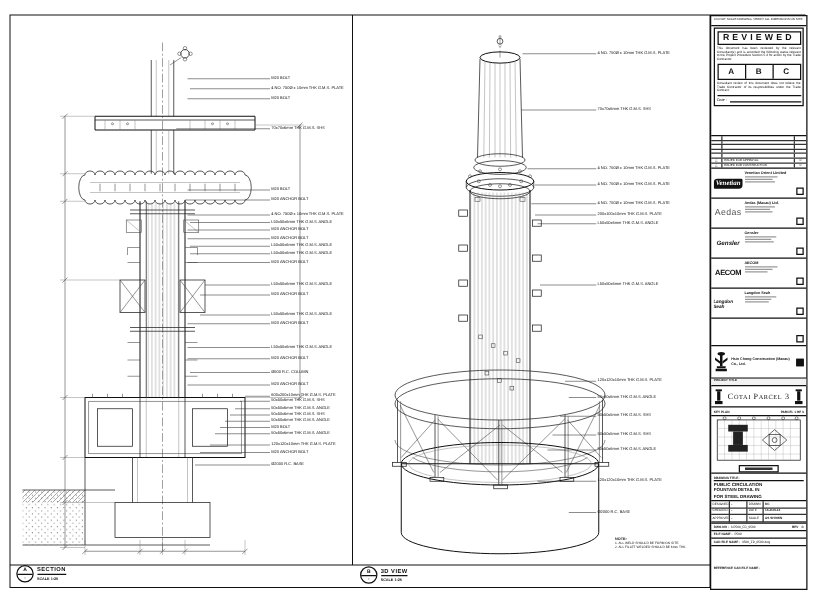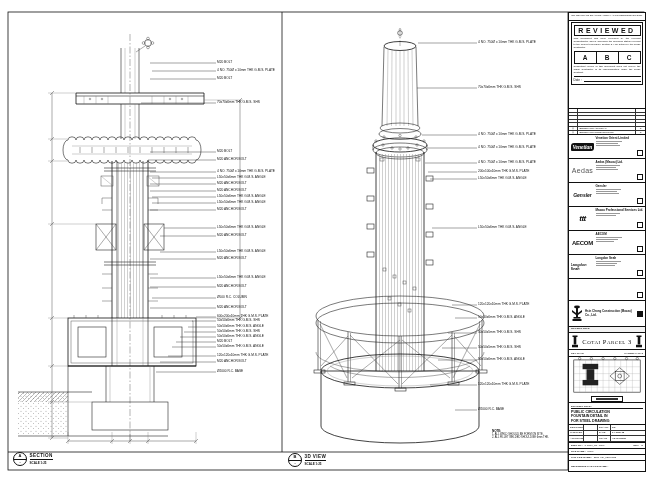--- a/index.html
+++ b/index.html
@@ -547,31 +547,20 @@
     <div class="cons-text">
             <div class="cons-name">Gensler</div>
       <div class="addr-bar" style="width:25px"></div>
             <div class="addr-bar" style="width:21px"></div>
             <div class="addr-bar" style="width:23px"></div>
           </div>
     <div class="chk"></div>
   </div>
   <div class="tb-row cons-row">
     <div class="cons-logo">
-            <span class="lg-ttt">ttt</span>
-          </div>
-    <div class="cons-text">
-            <div class="cons-name">Macau Professional Services Ltd.</div>
-      <div class="addr-bar" style="width:24px"></div>
-            <div class="addr-bar" style="width:20px"></div>
-          </div>
-    <div class="chk"></div>
-  </div>
-  <div class="tb-row cons-row">
-    <div class="cons-logo">
             <span class="lg-aecom">AECOM</span>
           </div>
     <div class="cons-text">
             <div class="cons-name">AECOM</div>
       <div class="addr-bar" style="width:26px"></div>
             <div class="addr-bar" style="width:22px"></div>
             <div class="addr-bar" style="width:18px"></div>
           </div>
     <div class="chk"></div>
   </div>

